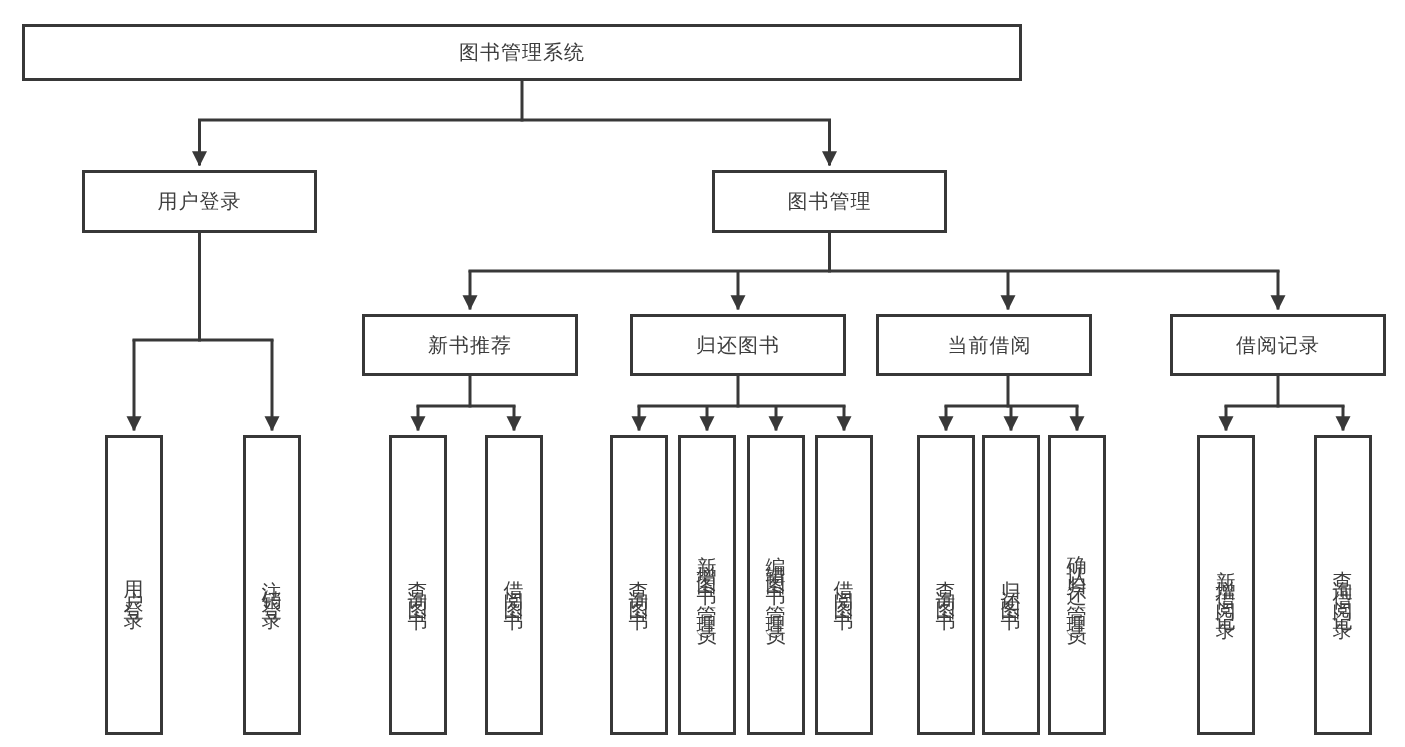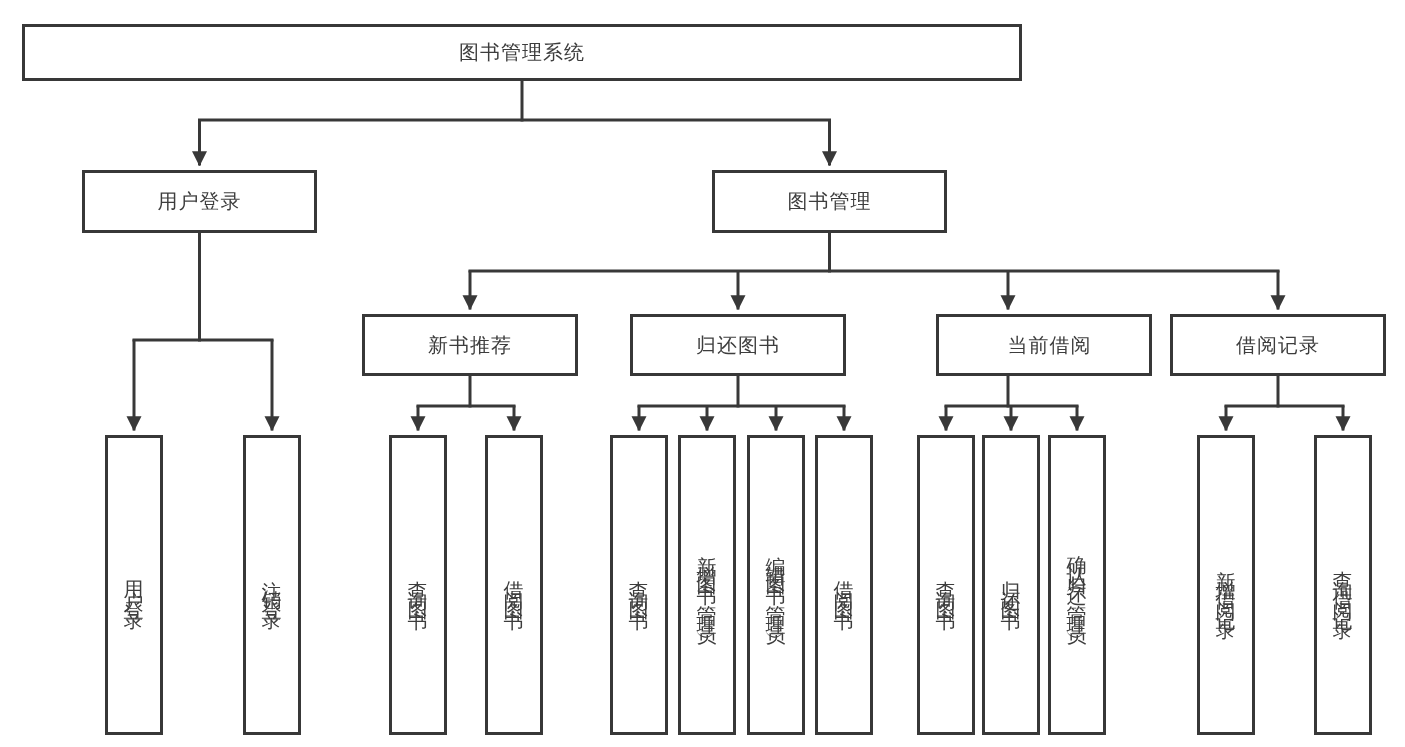--- a/index.html
+++ b/index.html
@@ -51,21 +51,21 @@
   }
 
   
   .n-root            { left: 22px;   top: 13px;  width: 1000px; height: 57px; margin-top: 11px; }
   .n-user-login      { left: 82px;   top: 170px; width: 235px;  height: 63px; }
   .n-book-mgmt       { left: 712px;  top: 170px; width: 235px;  height: 63px; }
 
   .n-l3              { top: 314px; height: 62px; width: 216px; }
   .n-new-book        { left: 362px; }
   .n-book-borrow     { left: 630px; }
-  .n-current-borrow  { left: 936px; padding-left: 11px; }
+  .n-current-borrow  { left: 876px; padding-left: 11px; }
   .n-borrow-record   { left: 1170px; justify-content: center; }
 
   .leaf              { top: 435px; height: 300px; width: 58px; }
   .lf-1  { left: 105px; }
   .lf-2  { left: 243px; }
   .lf-3  { left: 389px; }
   .lf-4  { left: 485px; }
   .lf-5  { left: 610px; }
   .lf-6  { left: 678px; }
   .lf-7  { left: 747px; }

